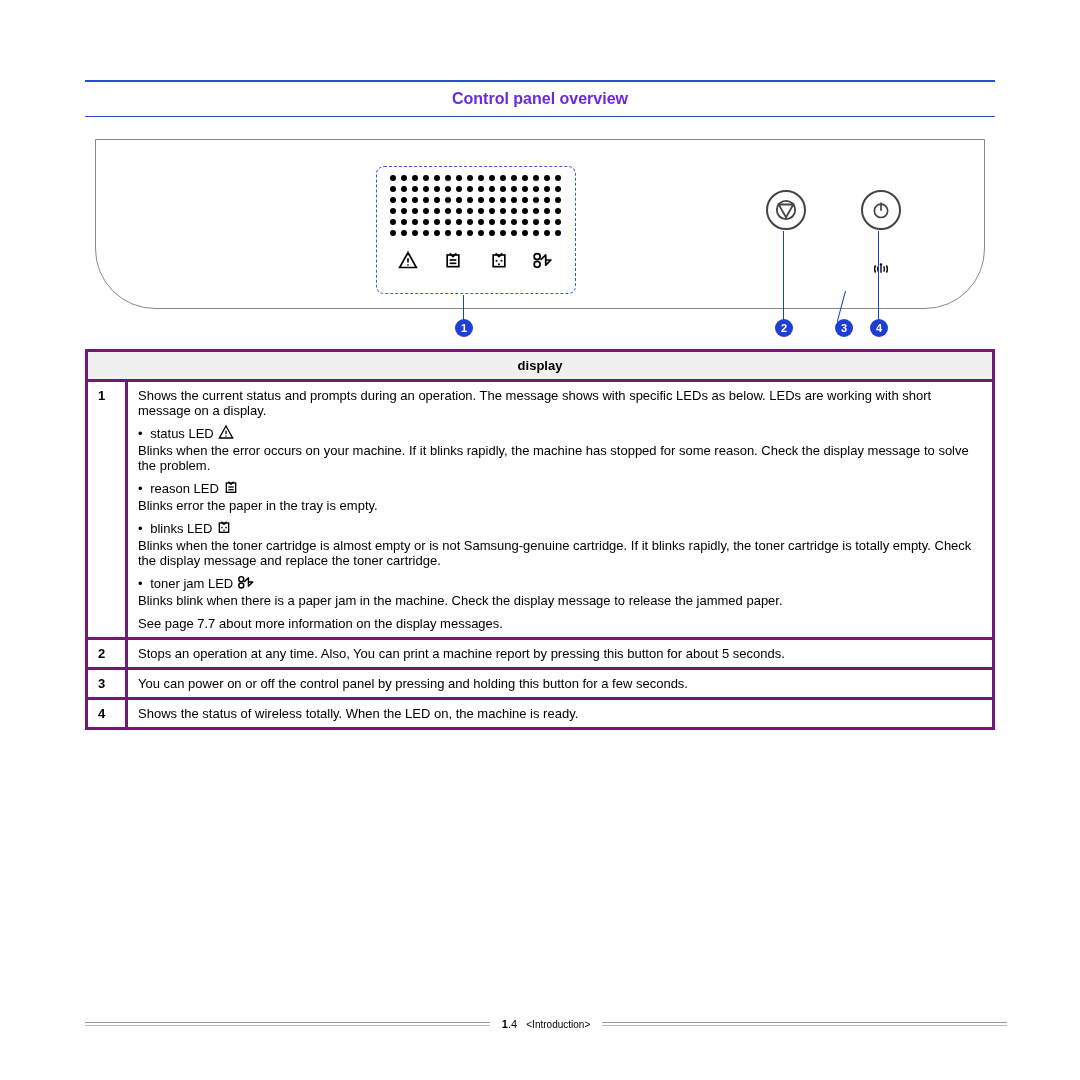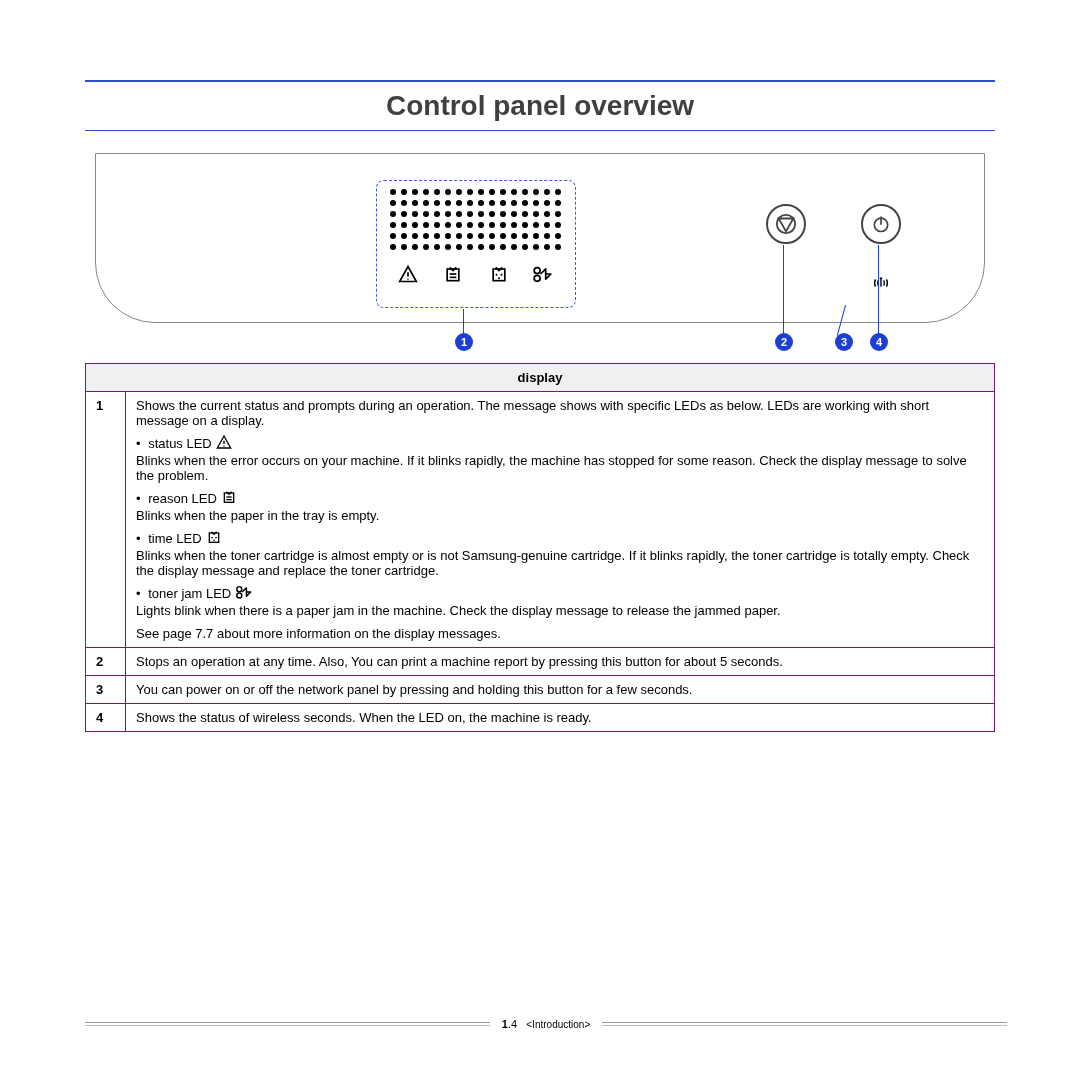--- a/index.html
+++ b/index.html
@@ -18,23 +18,23 @@
   }
   .rule-top {
     border-top: 2px solid #2b4ed0;
     margin-bottom: 4px;
   }
   .rule-thin {
     border-top: 1px solid #2b4ed0;
   }
   .title {
     text-align: center;
-    color: #404040;
+    color: #6d28d9;
     font-weight: bold;
-    font-size: 28px;
+    font-size: 16px;
     padding: 4px 0 8px;
   }
   .diagram-wrap {
     margin: 22px 0 40px 0;
     position: relative;
   }
   .panel-shape {
     margin: 0 auto;
     width: 890px;
     height: 170px;
@@ -97,21 +97,21 @@
     position: absolute;
     width: 1px;
     background: #1d3fd4;
   }
   table.legend {
     width: 100%;
     border-collapse: collapse;
     font-size: 13px;
   }
   table.legend th, table.legend td {
-    border: 1px solid #701a75;
+    border: 3px solid #701a75;
     padding: 6px 10px;
     vertical-align: top;
     text-align: left;
   }
   table.legend th {
     background: #f0f0f0;
     text-align: center;
     font-weight: bold;
   }
   .rownum { width: 40px; text-align: center; font-weight: bold; }
@@ -345,25 +345,25 @@
           <span class="lbl">•&nbsp;<span>reason LED</span>
             <span class="small-icon-inline">
               <svg width="16" height="16" viewBox="0 0 24 24">
                     <rect x="5" y="6" width="14" height="14" fill="none" stroke="#000" stroke-width="2"></rect>
                     <path d="M8 4 L12 8 L16 4" fill="none" stroke="#000" stroke-width="2"></path>
                     <line x1="8" y1="12" x2="16" y2="12" stroke="#000" stroke-width="2"></line>
                     <line x1="8" y1="16" x2="16" y2="16" stroke="#000" stroke-width="2"></line>
                   </svg>
             </span>
           </span><br>
-          <span>Blinks when the paper in the tray is empty.</span>
+          <span>Blinks error the paper in the tray is empty.</span>
         </div>
 
         <div class="bullet-item">
-          <span class="lbl">•&nbsp;<span>time LED</span>
+          <span class="lbl">•&nbsp;<span>blinks LED</span>
             <span class="small-icon-inline">
               <svg width="16" height="16" viewBox="0 0 24 24">
                     <rect x="5" y="6" width="14" height="14" fill="none" stroke="#000" stroke-width="2"></rect>
                     <path d="M8 4 L12 8 L16 4" fill="none" stroke="#000" stroke-width="2"></path>
                     <circle cx="9" cy="13" r="1.2" fill="#000"></circle>
                     <circle cx="15" cy="13" r="1.2" fill="#000"></circle>
                     <circle cx="12" cy="17" r="1.2" fill="#000"></circle>
                   </svg>
             </span>
           </span><br>
@@ -373,37 +373,37 @@
         <div class="bullet-item">
           <span class="lbl">•&nbsp;<span>toner jam LED</span>
             <span class="small-icon-inline">
               <svg width="20" height="16" viewBox="0 0 28 20">
                     <circle cx="6" cy="6" r="3.5" fill="none" stroke="#000" stroke-width="2"></circle>
                     <circle cx="6" cy="15" r="3.5" fill="none" stroke="#000" stroke-width="2"></circle>
                     <path d="M10 10 L16 4 L16 10 L22 10 L16 16 L16 10" fill="none" stroke="#000" stroke-width="2" stroke-linejoin="round"></path>
                   </svg>
             </span>
           </span><br>
-          <span>Lights blink when there is a paper jam in the machine. Check the display message to release the jammed paper.</span>
+          <span>Blinks blink when there is a paper jam in the machine. Check the display message to release the jammed paper.</span>
         </div>
 
         <div style="margin-top:8px;">See page 7.7 about more information on the display messages.</div>
       </td>
     </tr>
     <tr>
       <td class="rownum">2</td>
       <td>Stops an operation at any time. Also, You can print a machine report by pressing this button for about 5 seconds.</td>
     </tr>
     <tr>
       <td class="rownum">3</td>
-      <td>You can power on or off the network panel by pressing and holding this button for a few seconds.</td>
+      <td>You can power on or off the control panel by pressing and holding this button for a few seconds.</td>
     </tr>
     <tr>
       <td class="rownum">4</td>
-      <td>Shows the status of wireless seconds. When the LED on, the machine is ready.</td>
+      <td>Shows the status of wireless totally. When the LED on, the machine is ready.</td>
     </tr>
   </tbody>
     </table>
 </div>
 
 <div class="footer">
   <div class="footer-line-l"></div>
   <div class="footer-mid">
     <b><span>1</span></b><span>.</span><span>4</span>
     &nbsp;&nbsp;<span style="font-size:10px;">&lt;Introduction&gt;</span>

